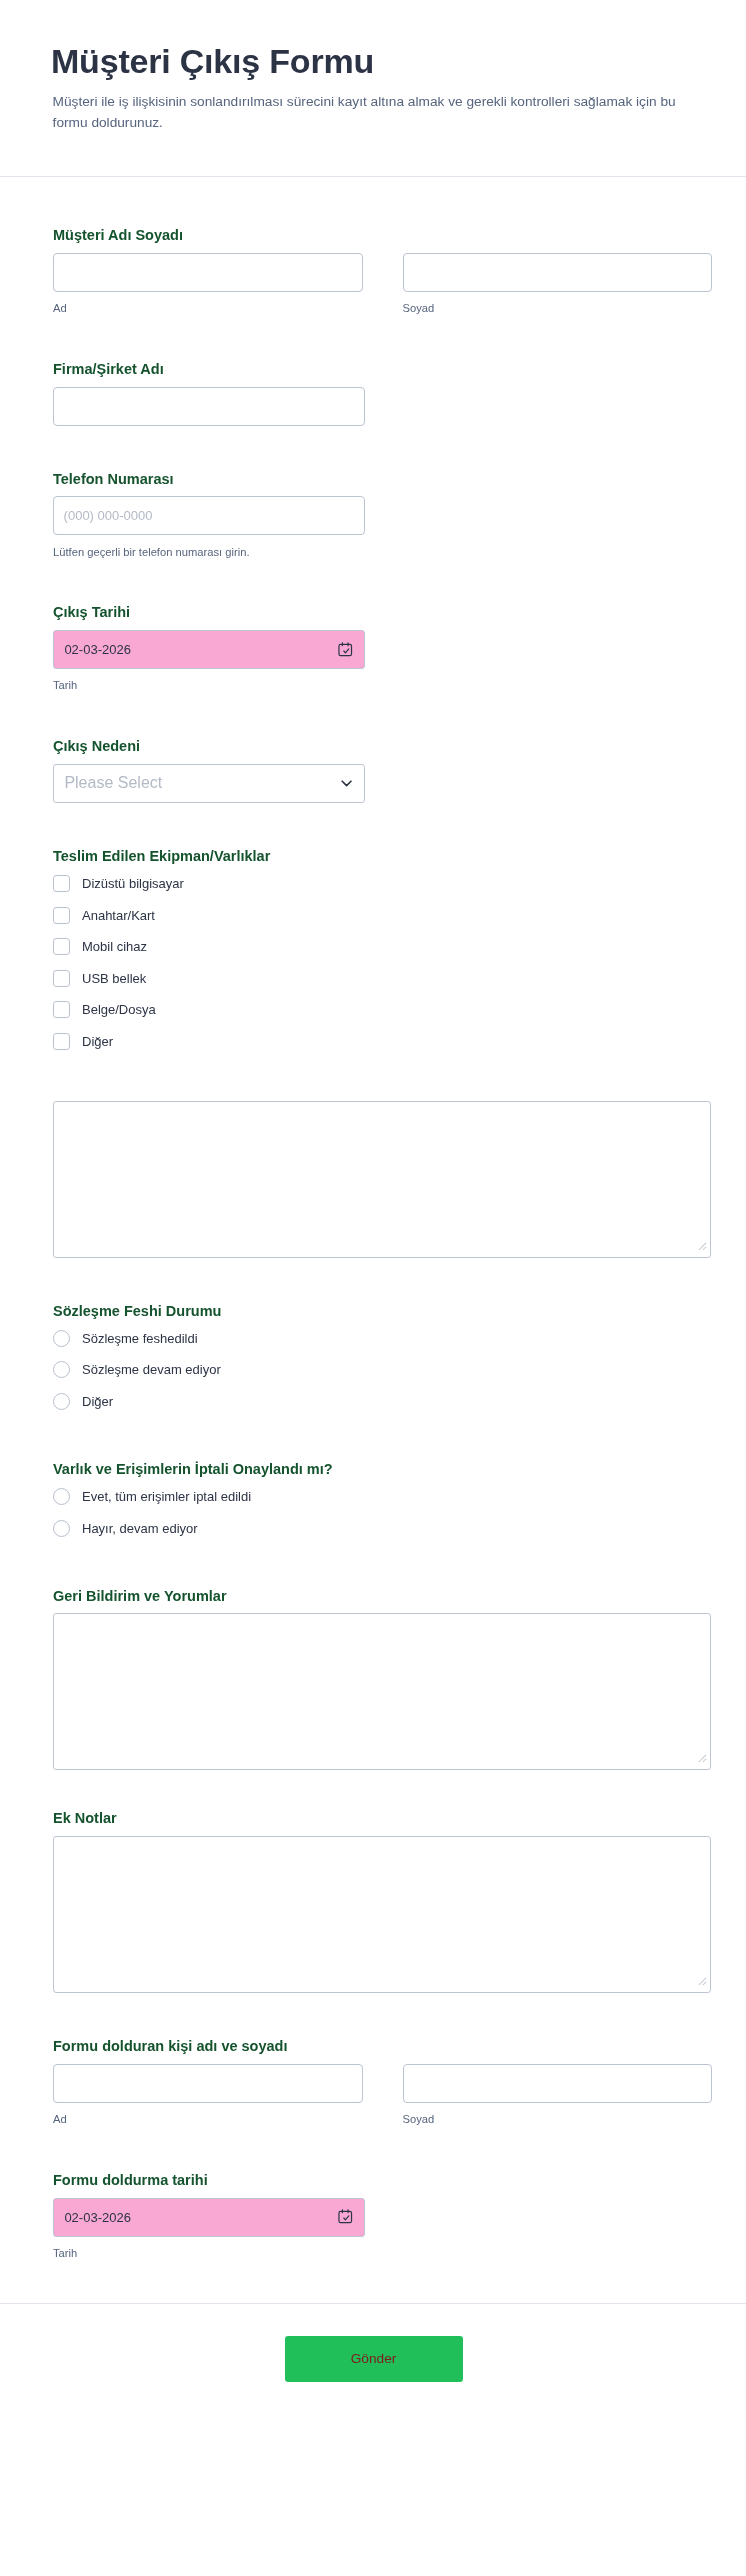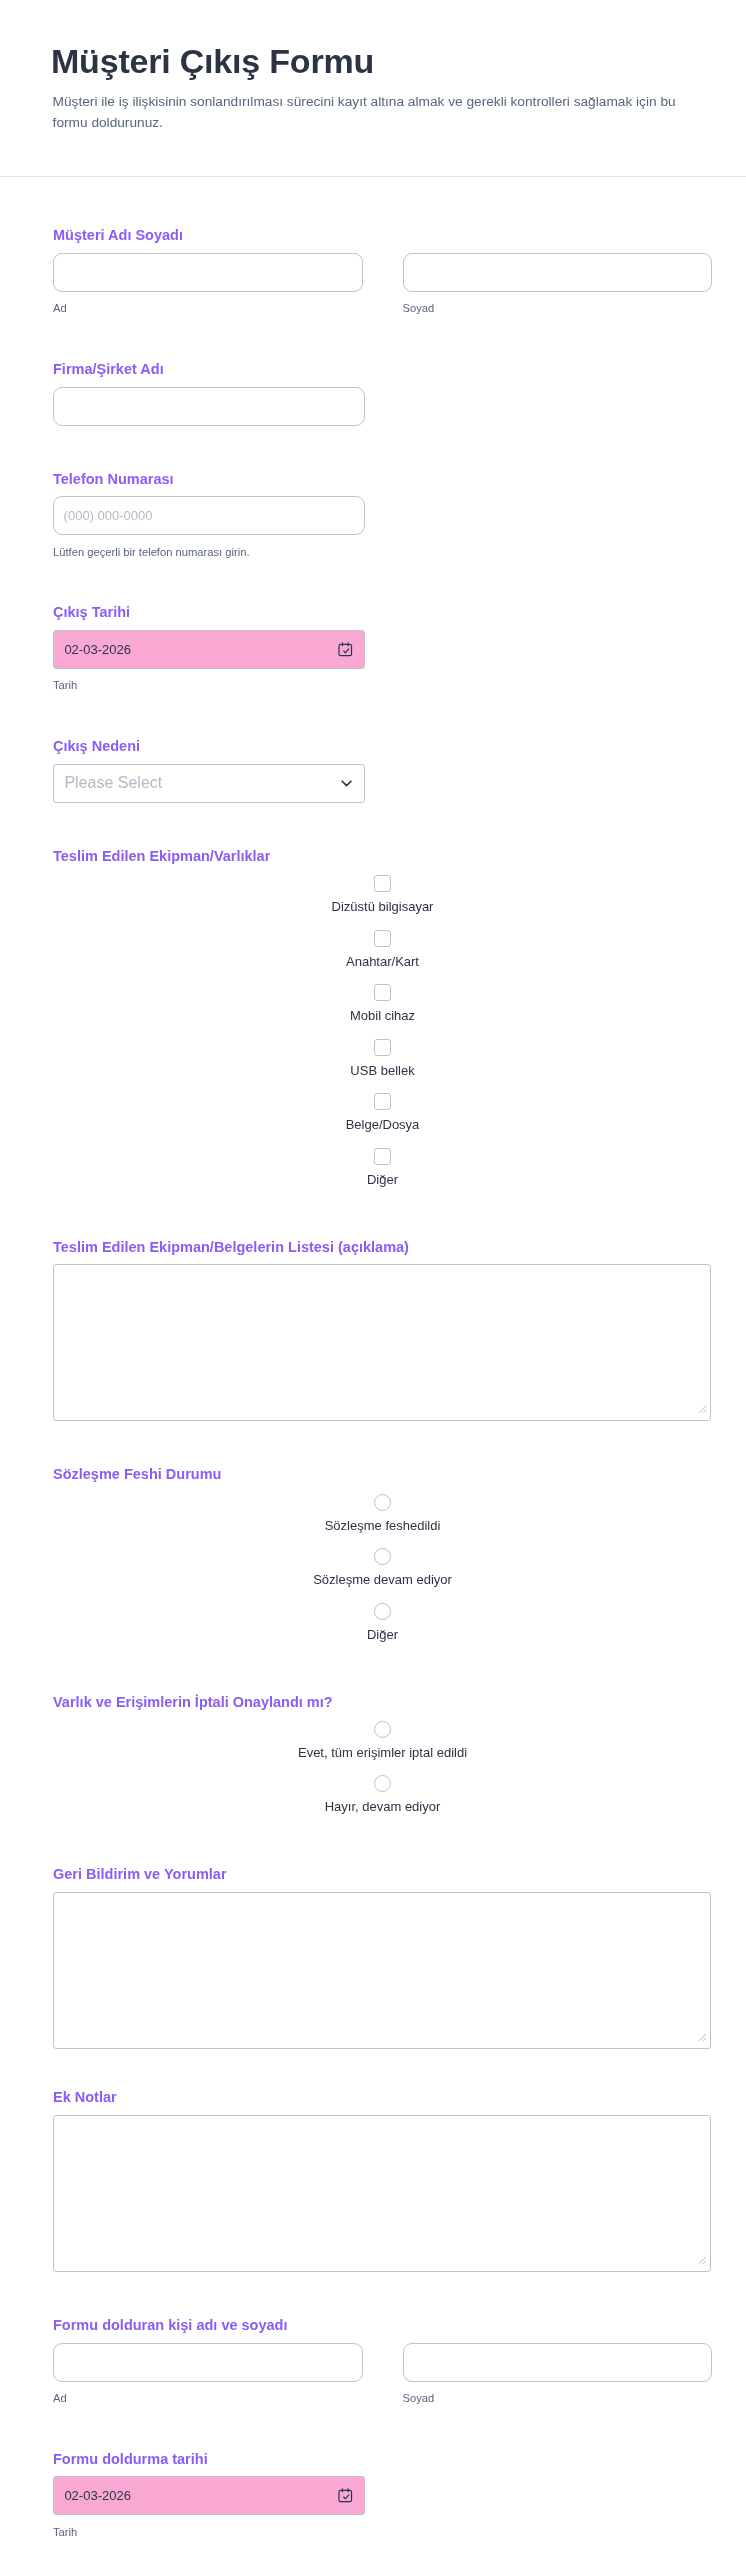--- a/index.html
+++ b/index.html
@@ -37,37 +37,37 @@
   .form-body { padding: 50px 35px 0 53px; }
   .block { margin-bottom: 45px; }
   .block.options-block { margin-bottom: 51px; }
   .block.tight { margin-bottom: 40px; }
   .block:last-child { margin-bottom: 0; }
 
   .field-label {
     font-size: 14.5px;
     font-weight: 700;
     line-height: 17.7px;
-    color: #8b5cf6;
+    color: #14532d;
     margin-bottom: 8px;
   }
   .sublabel, .hint {
     margin-top: 10.4px;
     font-size: 11.2px;
     line-height: 13.7px;
     color: #57647e;
   }
 
   .text-input {
     display: block;
     width: 312px;
     height: 39px;
     padding: 0 9.6px;
     border: 0.8px solid #bcc3d1;
-    border-radius: 9px;
+    border-radius: 4px;
     background: #fff;
     font-family: "Liberation Sans", sans-serif;
     font-size: 13px;
     color: #2c3345;
     outline: none;
   }
   .text-input::placeholder { color: #b3bac6; opacity: 1; }
 
   .cols { display: flex; gap: 40px; }
   .col { width: 312px; }
@@ -101,24 +101,23 @@
     padding: 0 12px 0 10.4px;
     cursor: pointer;
   }
   .select-placeholder { font-size: 16px; color: #b3bac6; }
 
   
   .option-group { padding-top: 1.6px; }
   .option-row {
     display: flex;
     align-items: center;
-    gap: 6px;
+    gap: 12px;
     margin-bottom: 14.5px;
     cursor: pointer;
-    flex-direction: column;
   }
   .option-row:last-child { margin-bottom: 0; }
   .checkbox, .radio {
     flex: none;
     width: 17px;
     height: 17px;
     border: 0.8px solid #b9c0cd;
     background: #fff;
   }
   .checkbox { border-radius: 3.2px; }
@@ -250,21 +249,20 @@
           <span class="option-text">Belge/Dosya</span>
         </label>
         <label class="option-row">
           <span class="checkbox"></span>
           <span class="option-text">Diğer</span>
         </label>
       </div>
     </section>
 
     <section class="block">
-      <div class="field-label">Teslim Edilen Ekipman/Belgelerin Listesi (açıklama)</div>
       <div class="textarea-wrap">
         <textarea class="textarea" style=""></textarea>
         <svg class="icon resize-handle" width="8.8" height="8.8" viewBox="0 0 11 11">
           <line x1="1" y1="10" x2="10" y2="1" stroke="#c3c9d4" stroke-width="1.3"></line>
           <line x1="6" y1="10" x2="10" y2="6" stroke="#c3c9d4" stroke-width="1.3"></line>
         </svg>
       </div>
     </section>
 
     <section class="block options-block">

